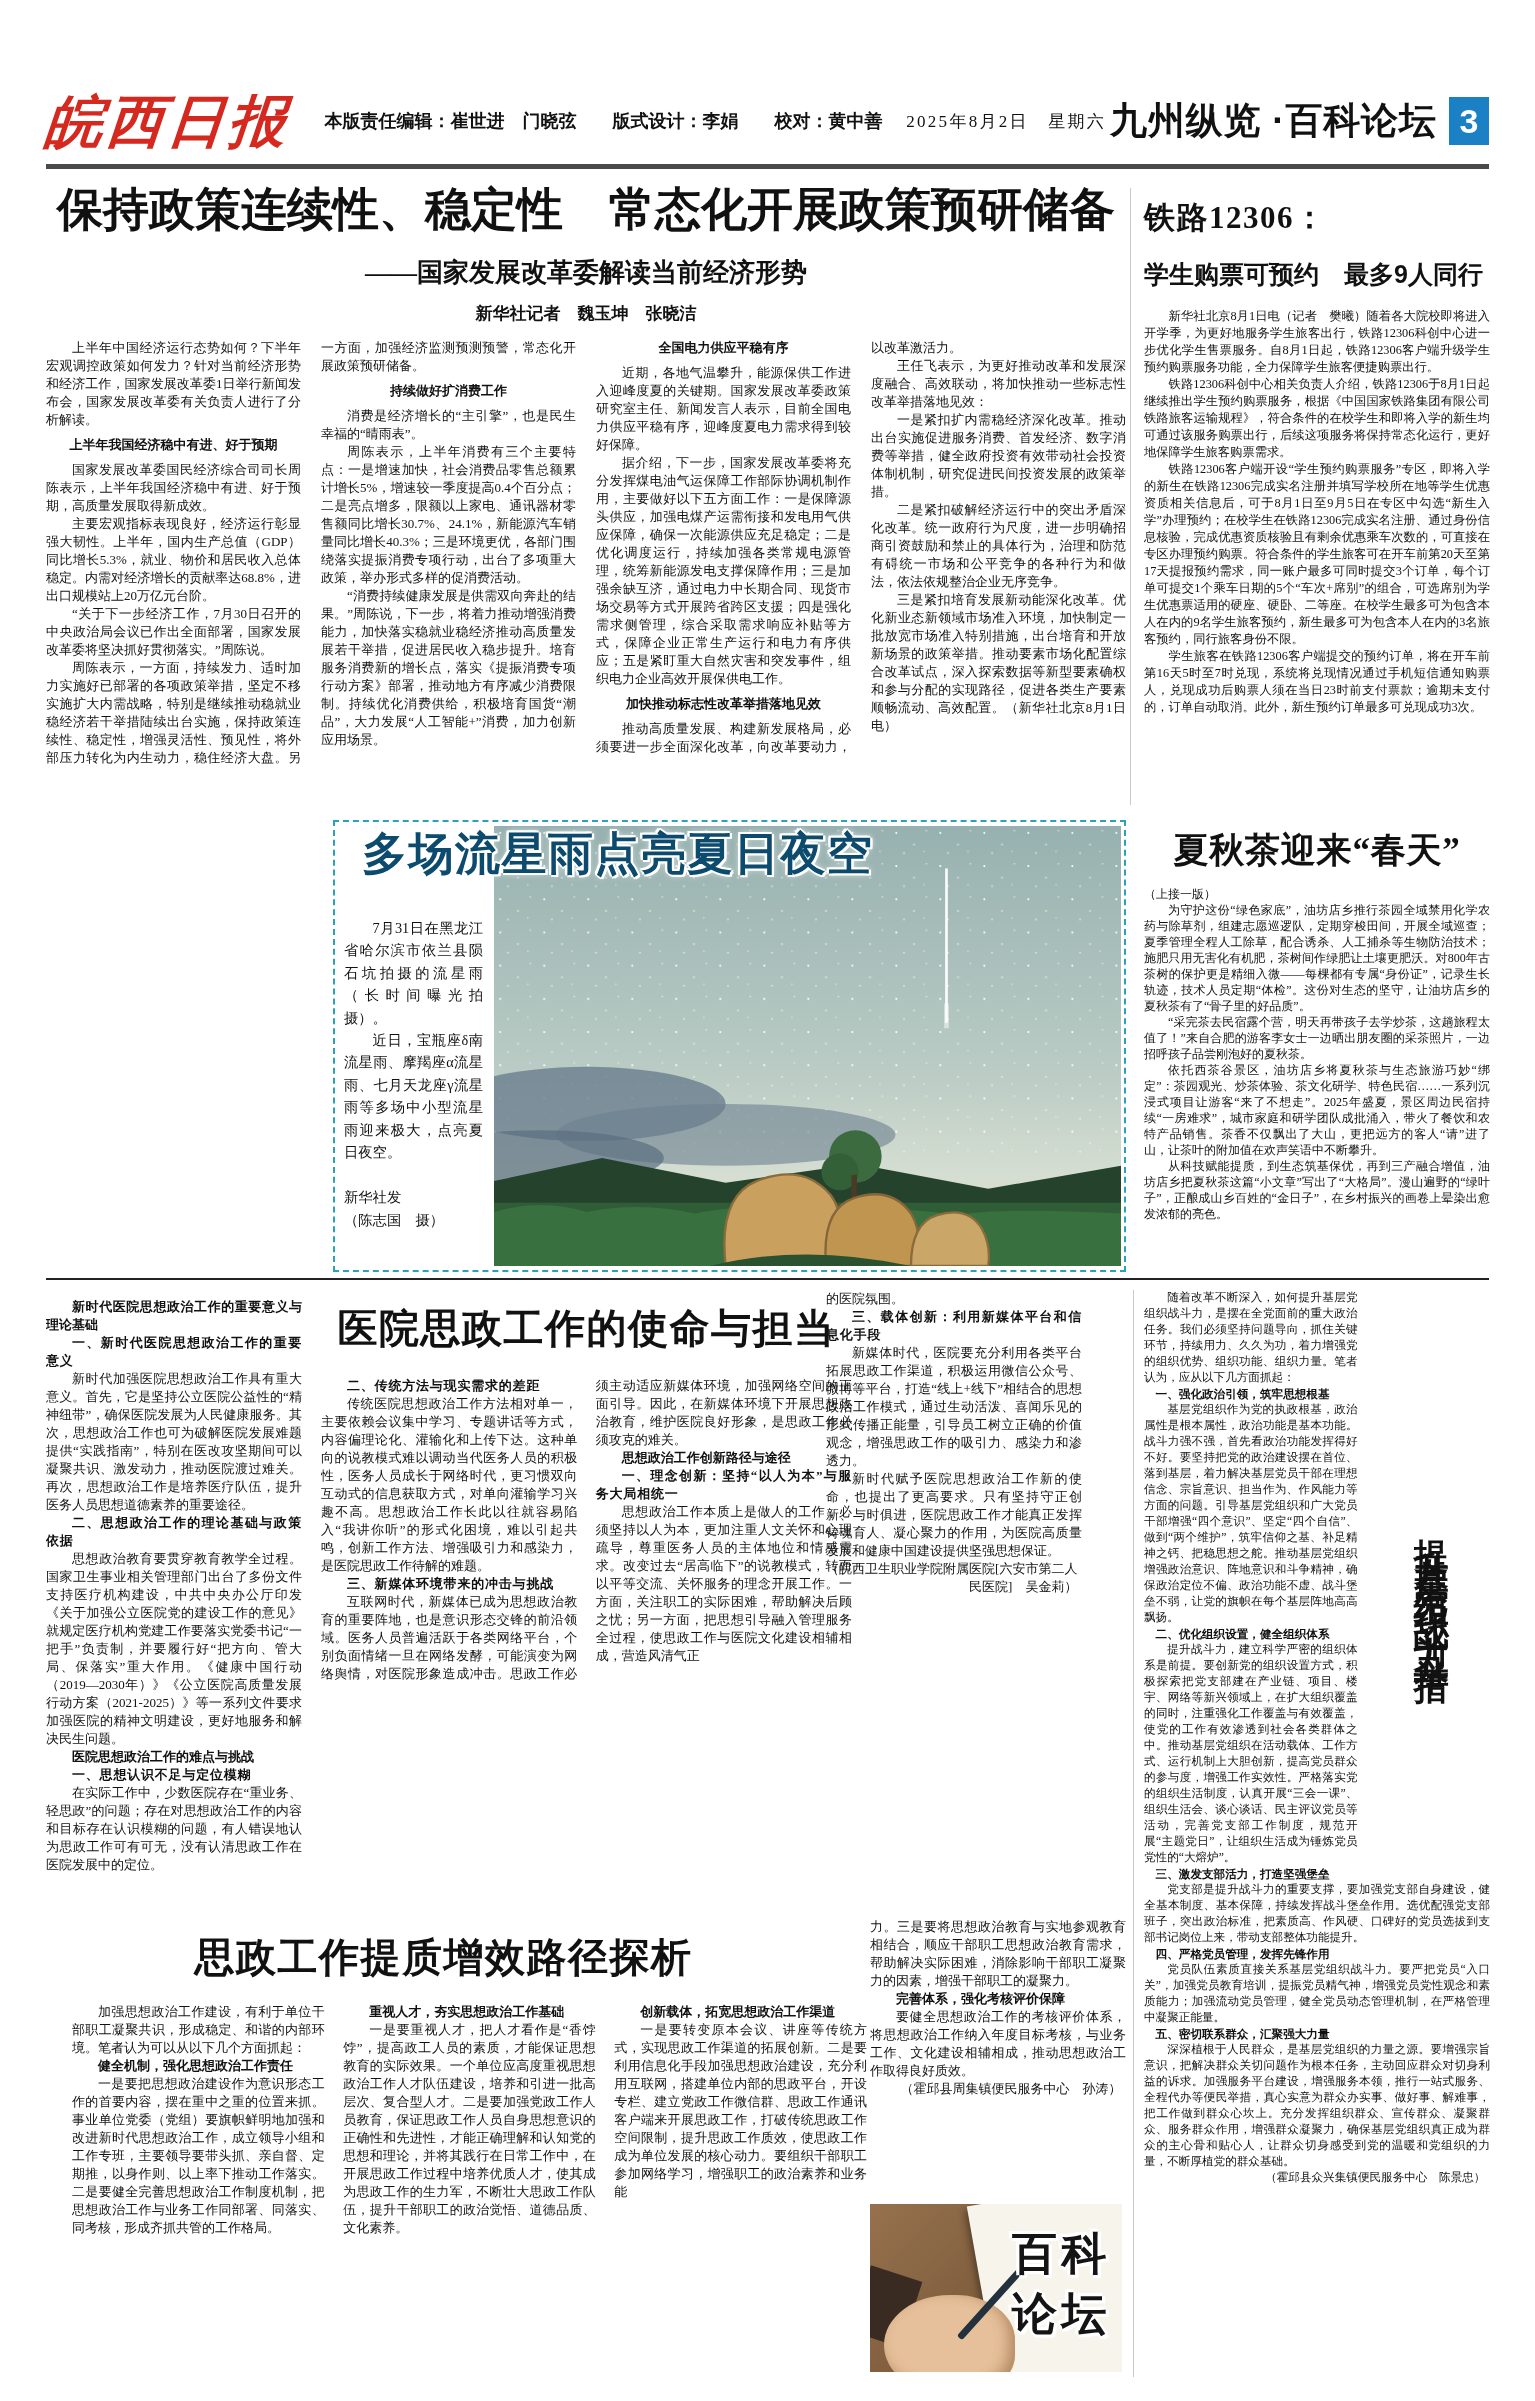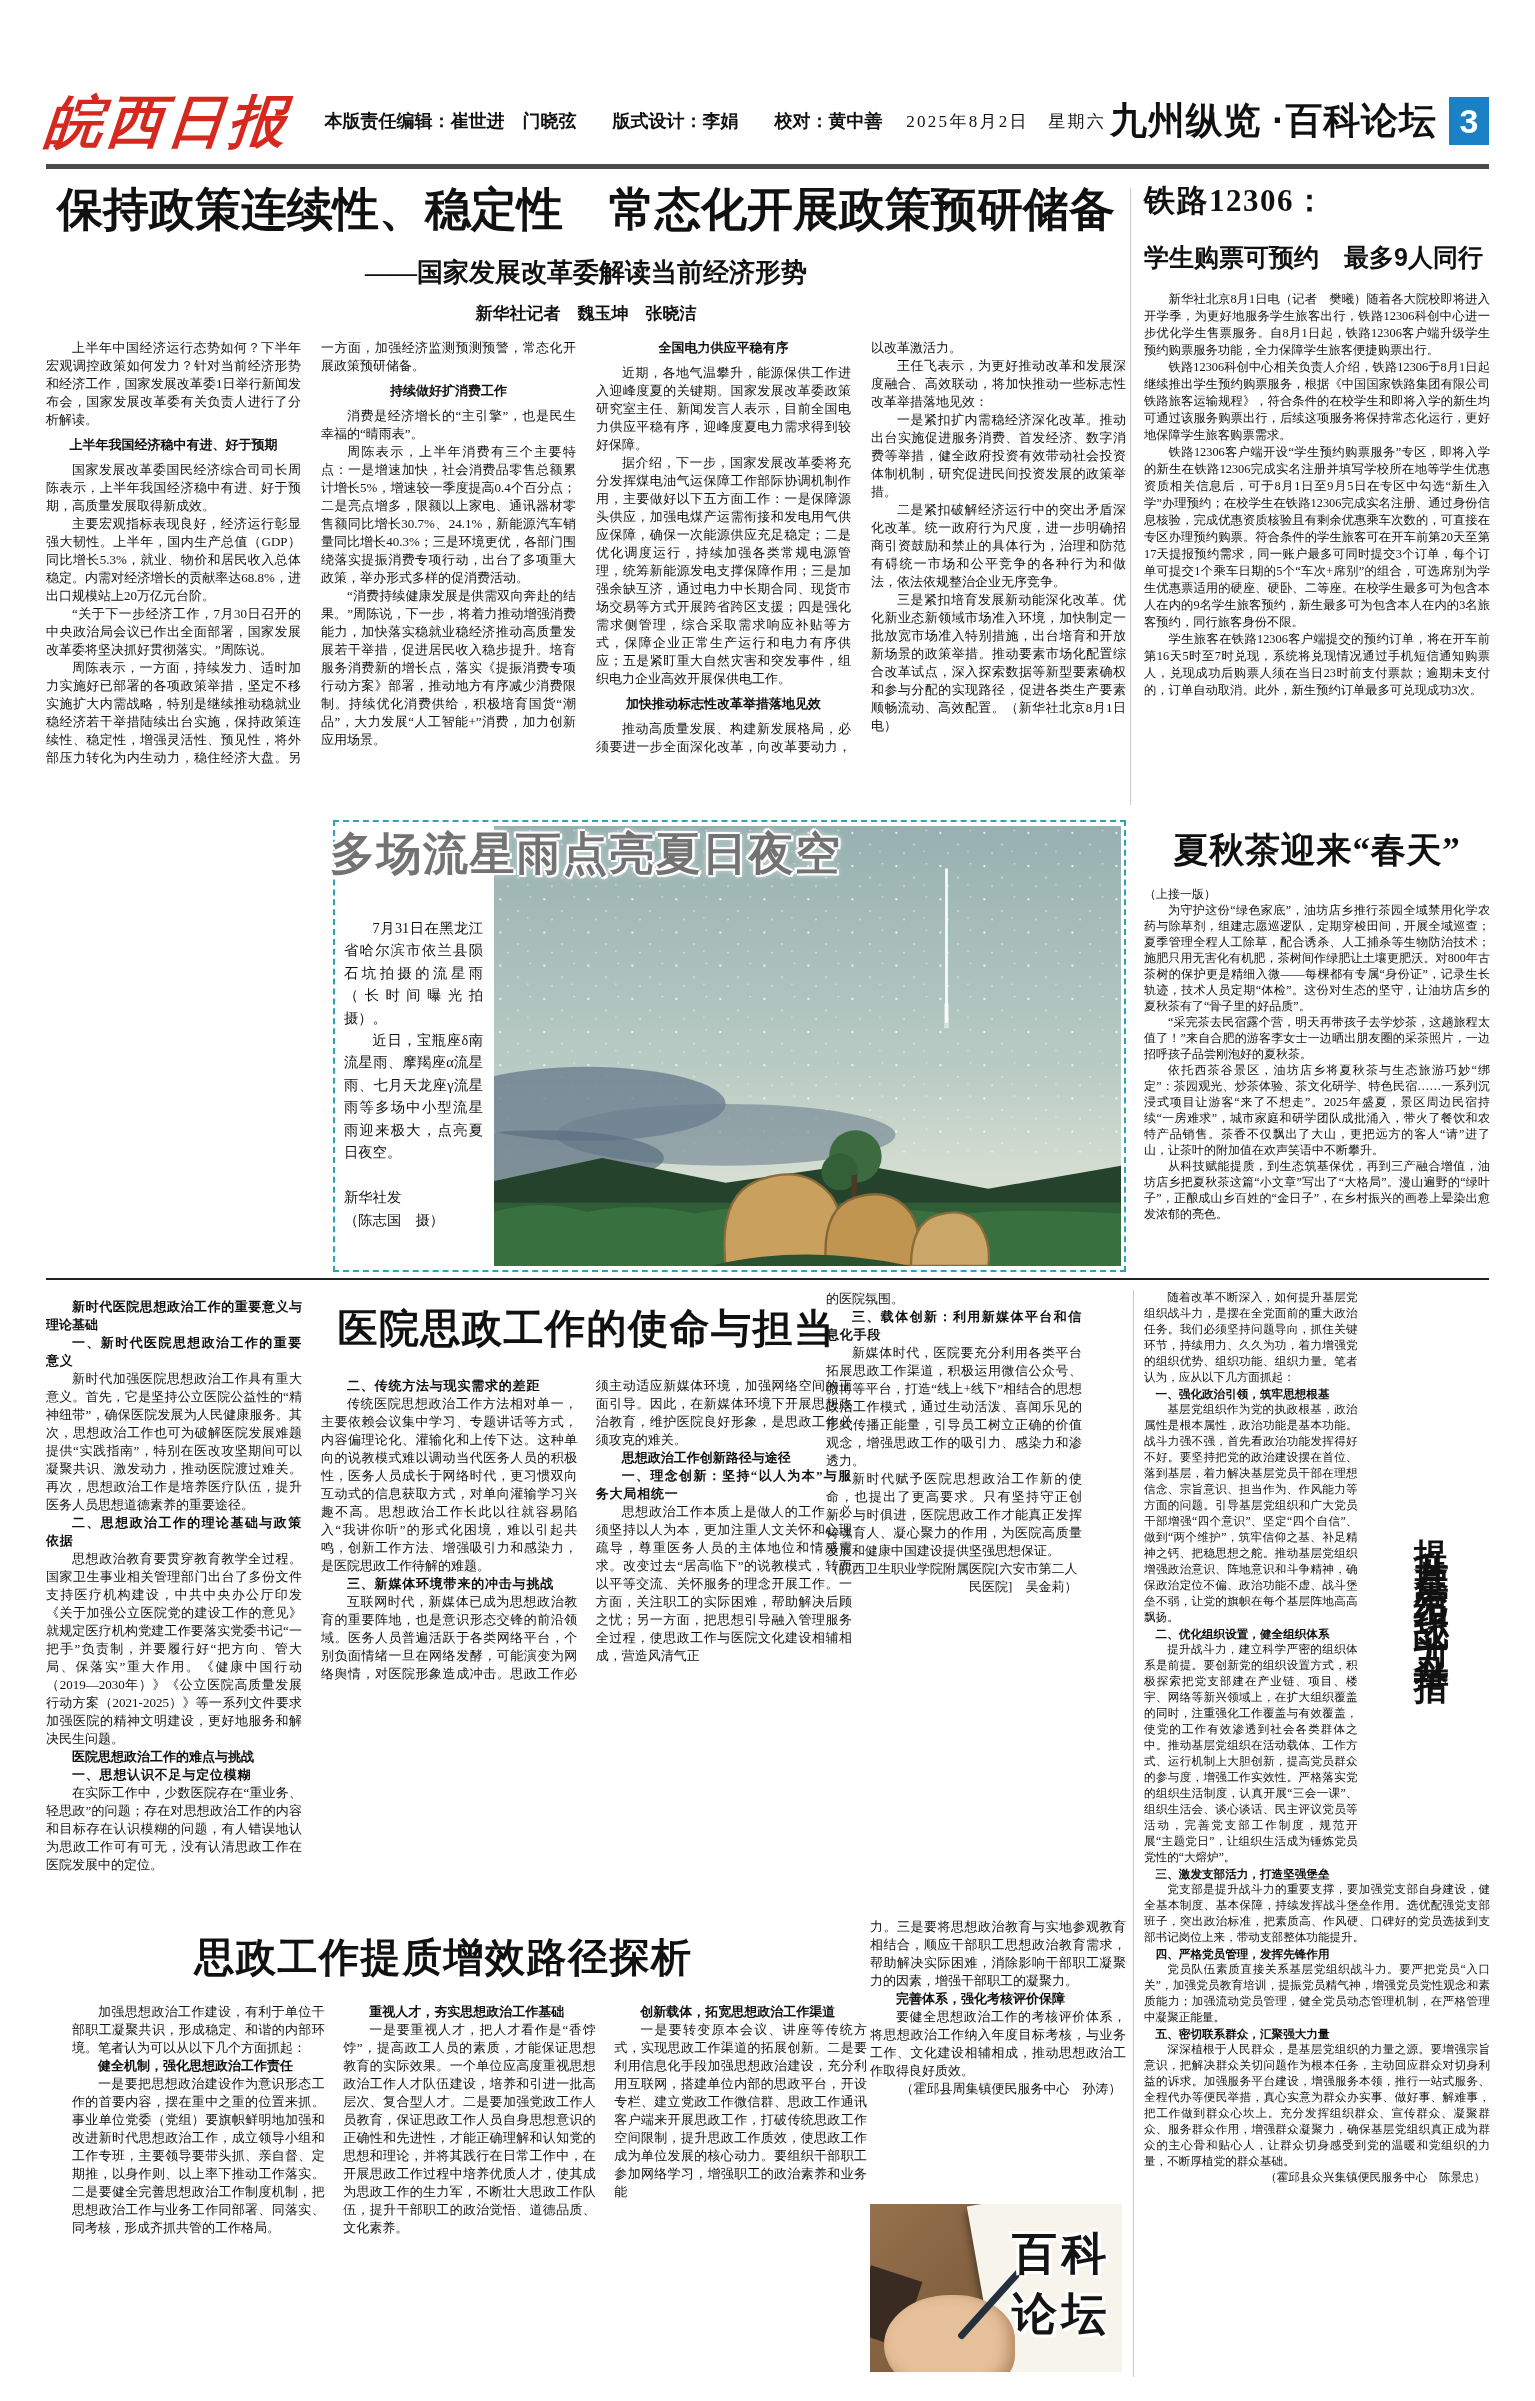--- a/index.html
+++ b/index.html
@@ -35,29 +35,29 @@
   .t-a{text-align:right;text-indent:0;padding-right:4.6px;}
   
   #main-art{left:46px;top:182px;width:1080px;}
   #main-headline{font-size:46px;font-weight:900;text-align:center;letter-spacing:0px;
     font-family:"Liberation Sans",sans-serif;line-height:1.2;white-space:nowrap;}
   #main-sub{font-size:26px;text-align:center;margin-top:18px;font-weight:600;}
   #main-byline{font-size:17px;text-align:center;margin-top:12.3px;font-weight:600;}
   #main-body{margin-top:14px;column-count:4;column-gap:20px;height:451px;
     overflow:hidden;font-size:13px;line-height:18px;}
   
-  #rail{left:1144px;top:180px;width:346px;}
+  #rail{left:1144px;top:197px;width:346px;}
   #rail .kicker{font-size:31px;font-weight:600;letter-spacing:1.5px;}
   #rail .rh{font-size:25px;font-weight:900;font-family:"Liberation Sans",sans-serif;
     margin-top:18.5px;white-space:nowrap;}
   #rail-body{margin-top:17px;font-size:12.3px;line-height:17px;height:540px;overflow:hidden;}
   
   #photo-box{left:333px;top:820px;width:793px;height:452px;border:2.3px dashed #2aa3b5;
     box-sizing:border-box;background:#fff;}
-  #photo-title{left:330px;top:824px;font-size:45px;font-weight:900;color:#737373;z-index:3;
+  #photo-title{left:362px;top:824px;font-size:45px;font-weight:900;color:#0c4a6e;z-index:3;
     font-family:Liberation Serif, serif;white-space:nowrap;letter-spacing:1.5px;
     text-shadow:-2.3px 0 #fff,2.3px 0 #fff,0 -2.3px #fff,0 2.3px #fff,2.3px 2.3px #fff,-2.3px -2.3px #fff,0 0 7.7px #fff;}
   #photo-caption{left:344px;top:917px;width:139px;font-size:14.3px;line-height:22.4px;
     text-align:justify;}
   #photo-caption .cred{margin-top:23px;text-indent:0;font-family:Liberation Serif, serif;}
   #photo-img{left:494px;top:826px;width:627px;height:440px;overflow:hidden;}
   #photo-img svg{display:block;width:100%;height:100%;}
   
   #tea{left:1144px;top:827px;width:346px;height:446px;overflow:hidden;}
   #tea .th{font-size:35px;font-weight:900;text-align:center;letter-spacing:0.8px;}

